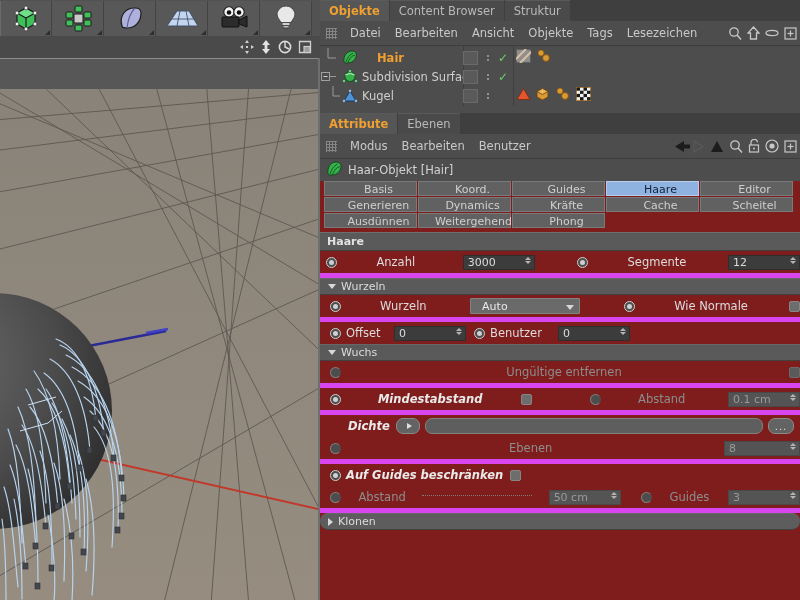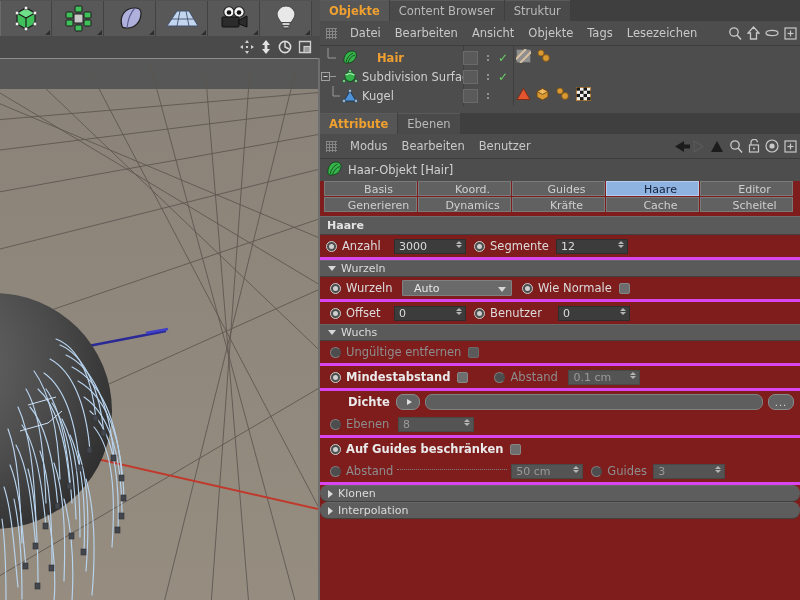--- a/index.html
+++ b/index.html
@@ -83,23 +83,23 @@
   .sect-head{height:17px;line-height:17px;background:#5a5a5a;color:#e2e2e2;font-weight:bold;
     font-size:11px;padding-left:7px;border-top:1px solid #6e6e6e;border-bottom:1px solid #3f3f3f;margin-top:4px;}
   .sub-head{height:15px;line-height:15px;background:#5a5a5a;color:#dcdcdc;font-size:11px;
     padding-left:8px;display:flex;align-items:center;border-top:1px solid #676767;border-bottom:1px solid #414141;}
   .sub-head.closed{background:#5d5d5d;border-radius:8px;}
   .caret{display:inline-block;width:0;height:0;margin-right:5px;}
   .caret.down{border-left:4px solid transparent;border-right:4px solid transparent;border-top:5px solid #d8d8d8;}
   .caret.right{border-top:4px solid transparent;border-bottom:4px solid transparent;border-left:5px solid #d8d8d8;}
 
   .prow{display:flex;align-items:center;height:22px;padding-left:6px;position:relative;}
-  .prow.rule{border-bottom:3px solid #d946ef;}
+  .prow.rule{border-bottom:5px solid #d946ef;justify-content:space-between;}
   .plabel{font-size:11.5px;color:#dcdcdc;white-space:nowrap;}
-  .plabel.bold{font-weight:bold;color:#eaeaea;}
+  .plabel.bold{font-weight:bold;color:#eaeaea;font-style:italic;}
   .plabel.dim{color:#8d8d8d;}
 
   .anim{width:11px;height:11px;border-radius:50%;border:1.5px solid #cfcfcf;box-sizing:border-box;
      margin-right:5px;flex:none;position:relative;background:#4d4d4d;}
   .anim::after{content:"";position:absolute;left:2px;top:2px;width:5px;height:5px;border-radius:50%;background:#cfcfcf;}
   .anim.dim{border-color:#7d7d7d;border-style:solid;border-right-color:transparent;}
   .anim.dim::after{display:none;}
 
   .numfield{height:15px;background:#3c3c3c;border:1px solid #2e2e2e;box-sizing:border-box;
      display:flex;align-items:center;padding-left:4px;color:#dcdcdc;font-size:11px;position:relative;}
@@ -608,20 +608,26 @@
           <div class="tcell on" style="width:93px">Haare</div>
           <div class="tcell" style="width:93px">Editor</div>
         </div>
         <div class="trow">
           <div class="tcell" style="width:93px">Generieren</div>
           <div class="tcell" style="width:93px">Dynamics</div>
           <div class="tcell" style="width:93px">Kräfte</div>
           <div class="tcell" style="width:93px">Cache</div>
           <div class="tcell" style="width:93px">Scheitel</div>
         </div>
+        <div class="trow">
+          <div class="tcell" style="width:93px">Ausdünnen</div>
+          <div class="tcell" style="width:93px">Weitergehendes</div>
+          <div class="tcell" style="width:93px">Phong</div>
+          <div class="tcell blank" style="width:188px"></div>
+        </div>
       </div>
 
       <div class="sect-head">Haare</div>
 
       <div class="prow rule">
         <span class="anim"></span>
         <span class="plabel" style="width:52px">Anzahl</span>
         <span class="numfield" style="width:72px">
           <span>3000</span>
           <span class="spin">
@@ -750,19 +756,15 @@
               <i class="up"></i>
               <i class="dn"></i>
             </span>
         </span>
       </div>
 
       <div class="sub-head closed">
         <span class="caret right"></span>
         <span>Klonen</span>
       </div>
-      <div class="sub-head closed">
-        <span class="caret right"></span>
-        <span>Interpolation</span>
-      </div>
     </div>
   </div>
 </div>
 
 </body></html>

